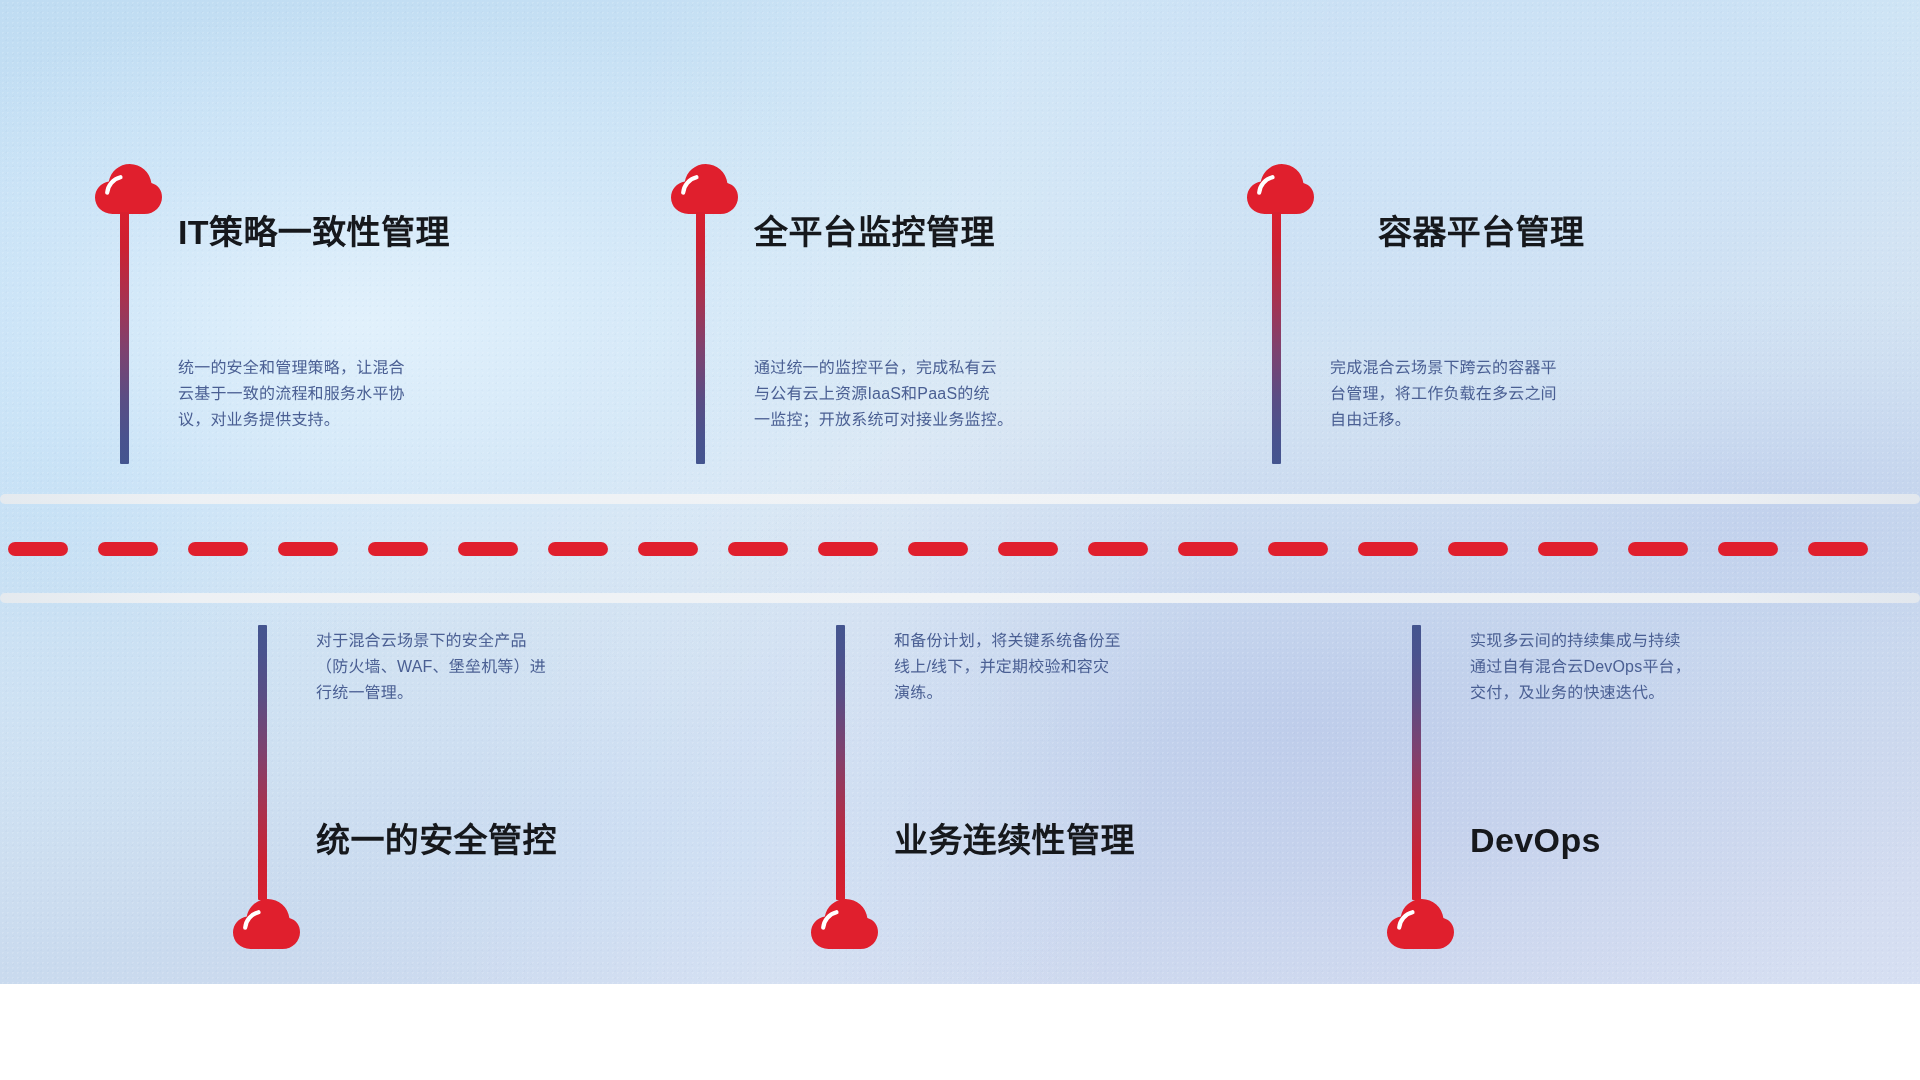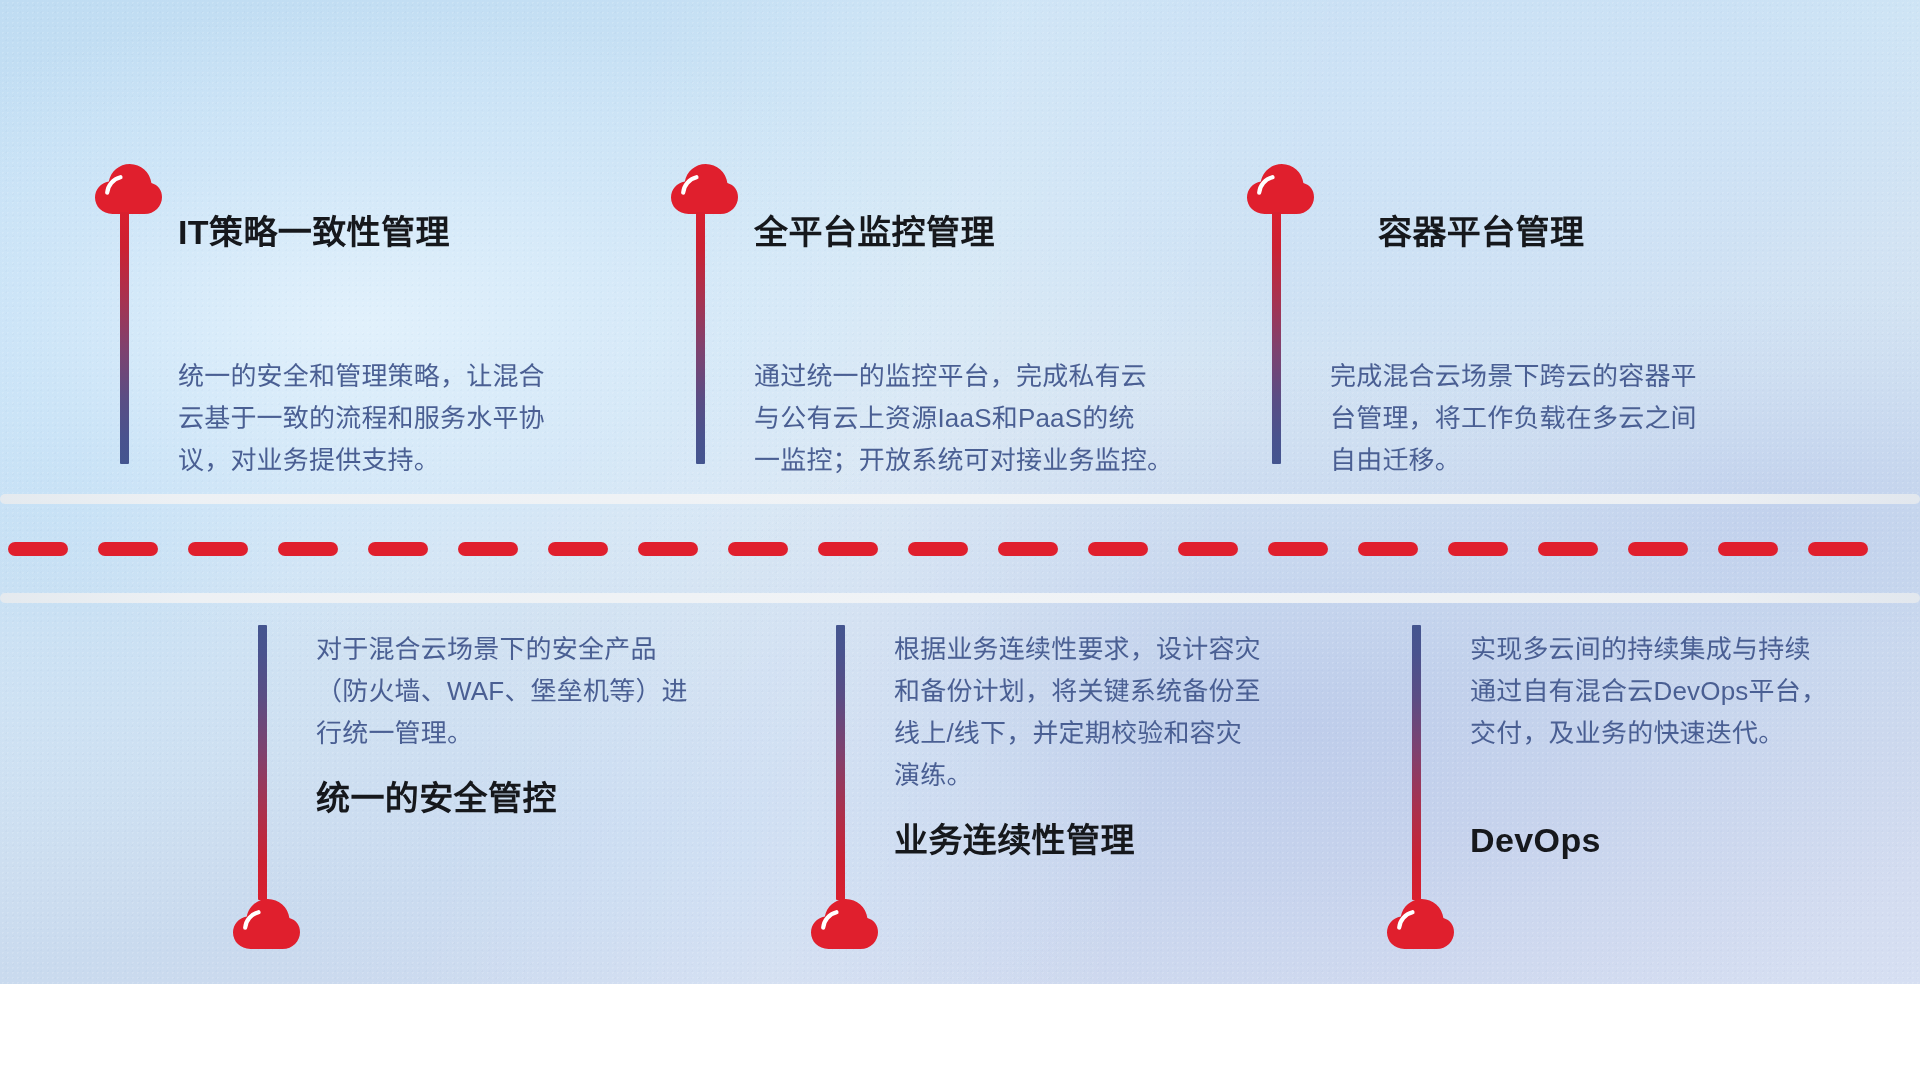--- a/index.html
+++ b/index.html
@@ -165,21 +165,21 @@
     position: absolute;
     font-weight: 700;
     font-size: 34px;
     line-height: 1.2;
     color: #16181c;
     letter-spacing: .4px;
     white-space: nowrap;
   }
   .col-body {
     position: absolute;
-    font-size: 26px;
+    font-size: 16px;
     line-height: 1.62;
     color: #4a5f93;
     width: 440px;
     letter-spacing: .2px;
   }
   .col-body .ln { display: block; white-space: nowrap; }
 </style>
 </head>
 <body>
 
@@ -277,33 +277,32 @@
       <svg viewBox="0 0 72 56" xmlns="http://www.w3.org/2000/svg">
         <path d="M20.5 54C10.3 54 3 46.6 3 37.6c0-8.1 5.9-14.8 13.8-16.1C18.6 11.6 27.3 4 37.8 4c11.1 0 20.3 8.3 21.6 19.1C66.2 25 70 30.5 70 37.2 70 46 62.7 54 52.5 54z" fill="#e01f2d"></path>
         <path d="M15.2 32.6c.6-7.4 6.1-13.6 13.3-15.4" stroke="#ffffff" stroke-width="4.2" stroke-linecap="round" fill="none"></path>
       </svg>
     </div>
     <div class="col-body" style="left:316px; top:628px;">
       <span class="ln">对于混合云场景下的安全产品</span>
       <span class="ln">（防火墙、WAF、堡垒机等）进</span>
       <span class="ln">行统一管理。</span>
     </div>
-    <div class="col-title" style="left:316px; top:778px;">统一的安全管控</div>
+    <div class="col-title" style="left:316px; top:820px;">统一的安全管控</div>
   </div>
 
   <div class="col">
     <div class="pin-stem up" style="left:836px; top:625px; height:275px;"></div>
     <div class="pin-cloud" style="left:808px; top:895px;">
       <svg viewBox="0 0 72 56" xmlns="http://www.w3.org/2000/svg">
         <path d="M20.5 54C10.3 54 3 46.6 3 37.6c0-8.1 5.9-14.8 13.8-16.1C18.6 11.6 27.3 4 37.8 4c11.1 0 20.3 8.3 21.6 19.1C66.2 25 70 30.5 70 37.2 70 46 62.7 54 52.5 54z" fill="#e01f2d"></path>
         <path d="M15.2 32.6c.6-7.4 6.1-13.6 13.3-15.4" stroke="#ffffff" stroke-width="4.2" stroke-linecap="round" fill="none"></path>
       </svg>
     </div>
     <div class="col-body" style="left:894px; top:628px;">
-      <span class="ln">根据业务连续性要求，设计容灾</span>
       <span class="ln">和备份计划，将关键系统备份至</span>
       <span class="ln">线上/线下，并定期校验和容灾</span>
       <span class="ln">演练。</span>
     </div>
     <div class="col-title" style="left:894px; top:820px;">业务连续性管理</div>
   </div>
 
   <div class="col">
     <div class="pin-stem up" style="left:1412px; top:625px; height:275px;"></div>
     <div class="pin-cloud" style="left:1384px; top:895px;">

